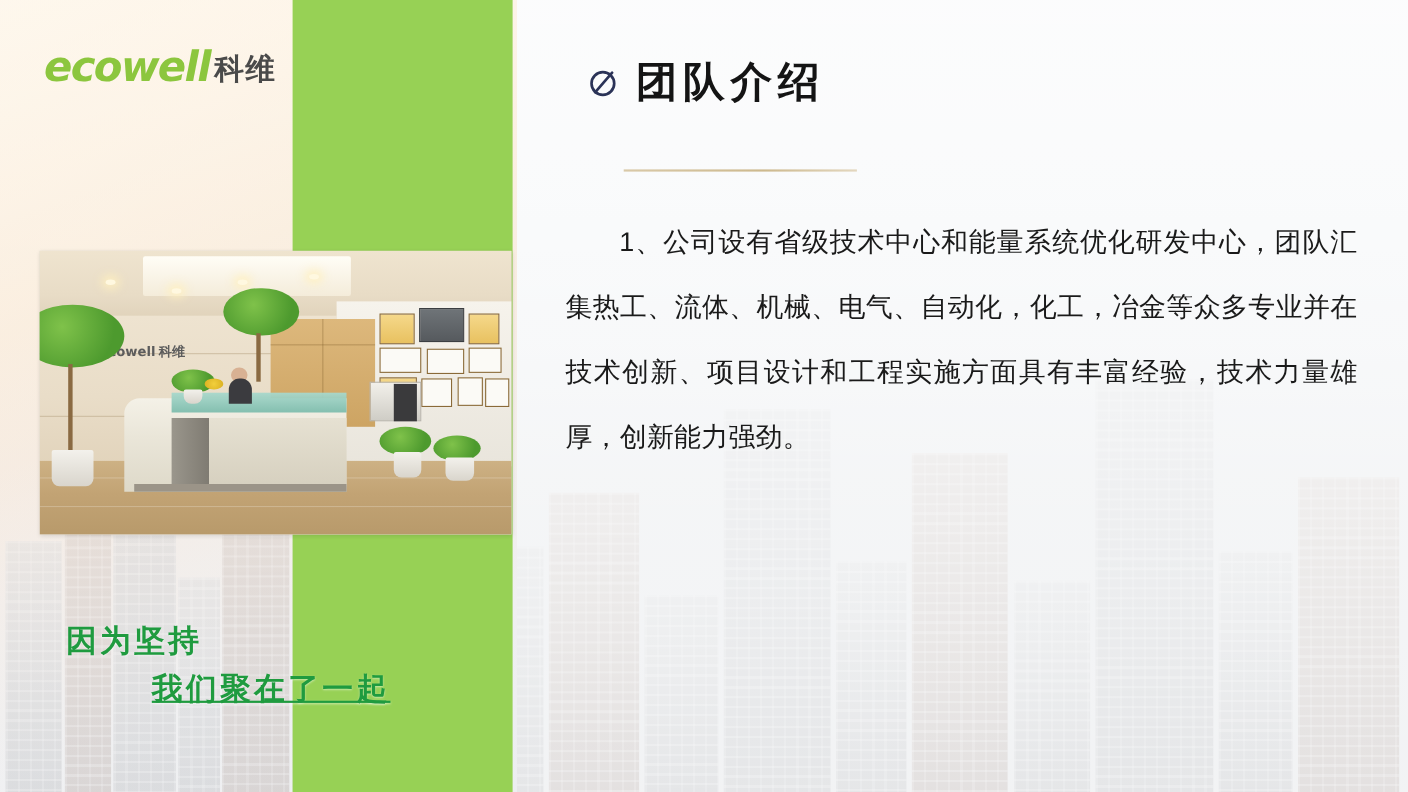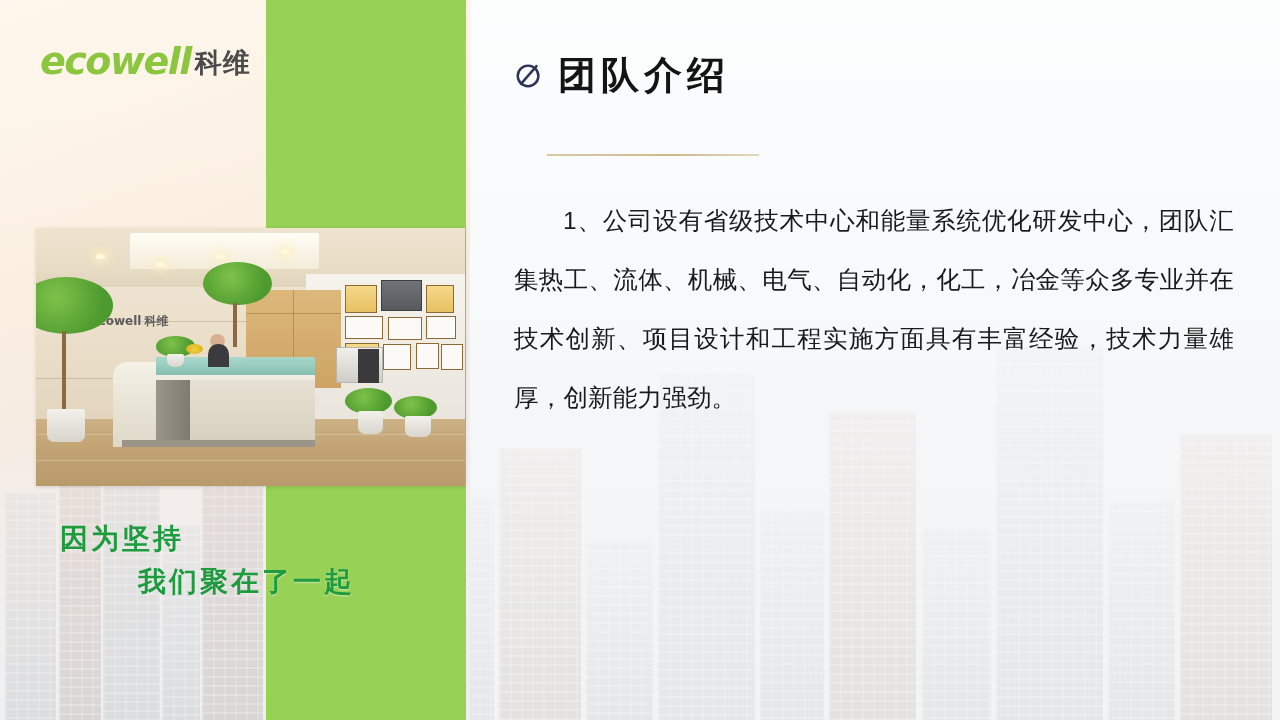--- a/index.html
+++ b/index.html
@@ -145,29 +145,29 @@
   .ph-printer{position:absolute;left:70%;top:46%;width:11%;height:14%;
     background:linear-gradient(180deg,#f2f0ea,#cfcdc6);border:1px solid #b9b6ae;}
   .ph-printer-dark{position:absolute;left:75%;top:47%;width:5%;height:13%;
     background:#3a3a3c;}
   .ph-shelf{position:absolute;left:21%;top:60%;width:8%;height:19%;
     background:linear-gradient(180deg,#cfcac0,#b2ada3);}
   .ph-shelf-l{position:absolute;height:1.5px;background:#8d8980;left:21%;width:8%;}
 
   
   .tagline {
-    position:absolute; left:60px; top:517px; width:400px;
+    position:absolute; left:60px; top:561px; width:400px;
     color:#1f9b3f; font-weight:700; font-size:28px; line-height:1.55;
     letter-spacing:3px;
     text-shadow:0 1px 2px rgba(255,255,255,.5);
   }
-  .tagline .l2 { display:block; padding-left:78px; }
-
-  
-  .title-wrap { position:absolute; left:514px; top:56px; }
+  .tagline .l2 { display:block; padding-left:78px;text-decoration:underline; }
+
+  
+  .title-wrap { position:absolute; left:534px; top:56px; }
   .title-row { display:flex; align-items:center; gap:14px; }
   .title-icon { width:30px; height:30px; flex:none; }
   .title-cn {
     font-size:38px; font-weight:700; color:#141414;
     letter-spacing:5px; line-height:1;
   }
   .title-en {
     margin-top:10px; margin-left:66px;
     font-size:23px; color:#3c4256; letter-spacing:1.5px;
     font-weight:400;

